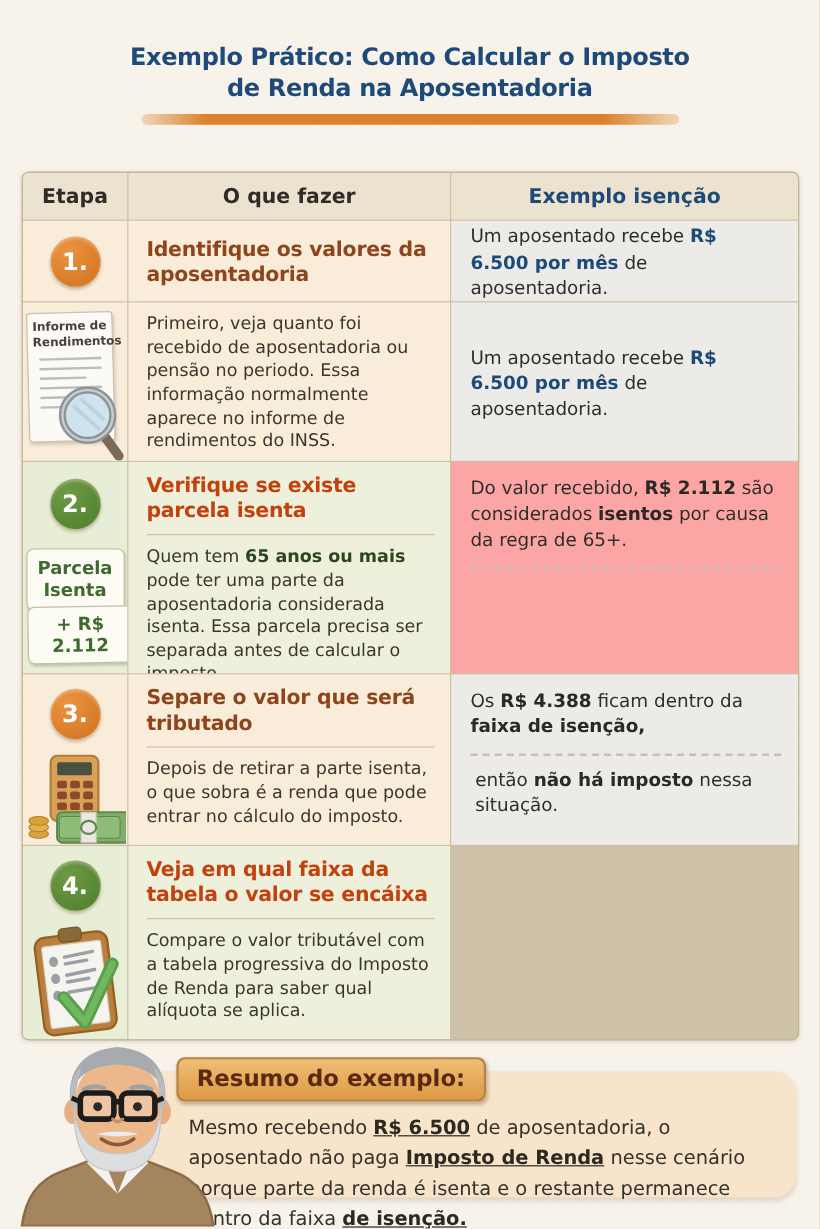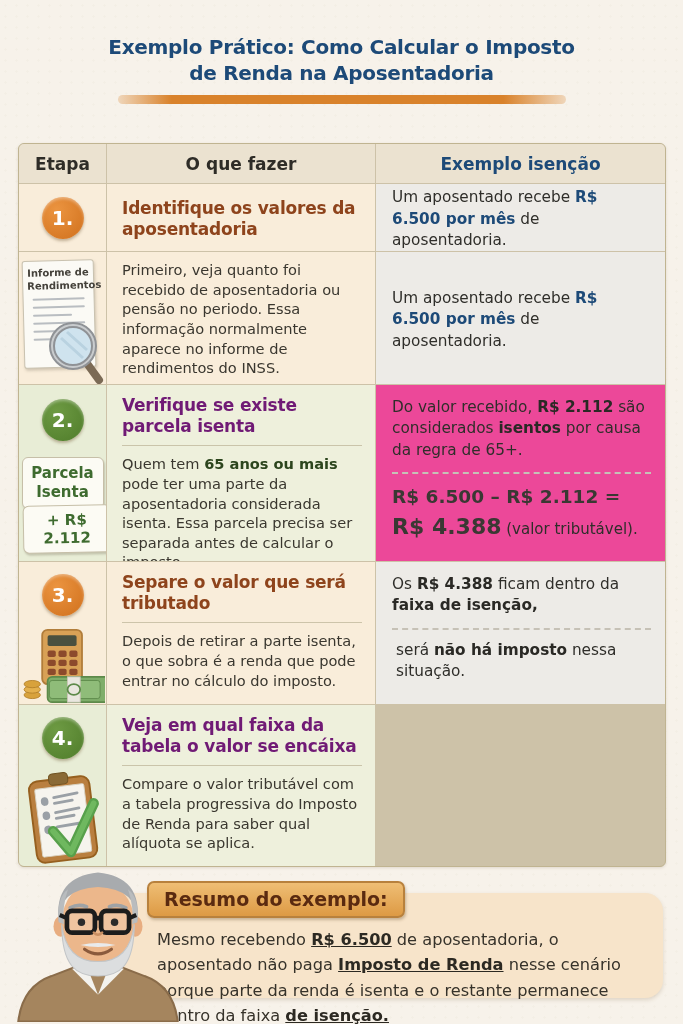--- a/index.html
+++ b/index.html
@@ -29,32 +29,32 @@
     gap:1px;background:#cdc2a8;border:1px solid #c0b491;border-radius:6px;overflow:hidden;
     box-shadow:0 1px 3px rgba(120,100,70,0.18);}
   .cell{overflow:hidden;box-sizing:border-box;}
   .c-head{background:#ebe2d0;display:flex;align-items:center;justify-content:center;
     font-weight:bold;font-size:17px;color:#2e2c27;}
   .c-head.blue{color:#1d4a78;}
   .c-warm{background:#f9edda;}
   .c-green-l{background:#e8edd6;}
   .c-green-m{background:#eef0dc;}
   .c-ex{background:#edebe7;}
-  .c-ex-g{background:#ec4899;}
+  .c-ex-g{background:#fca5a5;}
   .etapa-cell{display:flex;flex-direction:column;align-items:center;}
   .badge{width:42px;height:42px;border-radius:50%;flex:none;
     display:flex;align-items:center;justify-content:center;
     color:#fff;font-weight:bold;font-size:20px;
     box-shadow:0 2px 3px rgba(90,60,20,0.35), inset 0 2px 3px rgba(255,255,255,0.35);}
   .badge-orange{background:radial-gradient(circle at 35% 30%, #eb9440, #d0701c);}
   .badge-green{background:radial-gradient(circle at 35% 30%, #6d9a43, #4f7c2a);}
   .mid-cell{padding:10px 13px 8px 15px;}
   .step-heading{font-weight:bold;font-size:17px;line-height:1.22;letter-spacing:-0.2px;}
   .h-brown{color:#8e441c;}
-  .h-green{color:#701a75;}
+  .h-green{color:#c2410c;}
   .desc{font-size:14.6px;line-height:1.34;color:#3a372f;}
   .sep{border:none;border-top:1px solid #bdb59a;margin:9px 0 8px;opacity:.75;}
   .ex-cell{padding:12px 14px 8px 16px;font-size:15.3px;line-height:1.4;color:#2f2e2a;}
   .ex-center{display:flex;flex-direction:column;justify-content:center;}
   .dash{border:none;border-top:2px dashed #c6c1b6;margin:11px 0 10px;}
   .dash-warm{border-top:2px dashed #cfae84;}
   .rt-b{font-weight:bold;color:#2a2925;}
   .rt-bgreen{font-weight:bold;color:#2c451d;}
   .rt-bblue{font-weight:bold;color:#1d4a78;}
   .rt-big{font-weight:bold;font-size:18.5px;color:#3a3833;}
@@ -154,21 +154,20 @@
       </div>
     </div>
     <div class="cell c-green-m mid-cell">
       <div class="step-heading h-green">Verifique se existe parcela isenta</div>
       <hr class="sep">
       <div class="desc"><span>Quem tem </span><span class="rt-bgreen">65 anos ou mais</span><span> pode ter uma parte da aposentadoria considerada isenta. Essa parcela precisa ser separada antes de calcular o imposto.</span></div>
     </div>
     <div class="cell c-ex-g ex-cell">
       <div><span>Do valor recebido, </span><span class="rt-b">R$ 2.112</span><span> são considerados </span><span class="rt-b">isentos</span><span> por causa da regra de 65+.</span></div>
       <hr class="dash">
-      <div style="line-height:1.45"><span class="rt-big">R$ 6.500 – R$ 2.112 =</span><br><span class="rt-bigger">R$ 4.388</span><span class="rt-md"> (valor tributável).</span></div>
     </div>
 
     <div class="cell c-warm etapa-cell" style="padding-top:12px">
       <span class="badge badge-orange">3.</span>
       <svg class="icon-block" width="84" height="78" viewBox="0 0 90 84">
         <ellipse cx="11" cy="74" rx="9" ry="4" fill="#d8a23c" stroke="#b5822a"></ellipse>
         <ellipse cx="11" cy="68" rx="9" ry="4" fill="#e3b04d" stroke="#b5822a"></ellipse>
         <ellipse cx="11" cy="62" rx="9" ry="4" fill="#d8a23c" stroke="#b5822a"></ellipse>
         <rect x="22" y="2" width="44" height="60" rx="6" fill="#d8a156" stroke="#b17d3a" stroke-width="2"></rect>
         <rect x="28" y="8" width="32" height="12" rx="2" fill="#49503f"></rect>
@@ -190,21 +189,21 @@
       </svg>
     </div>
     <div class="cell c-warm mid-cell">
       <div class="step-heading h-brown">Separe o valor que será tributado</div>
       <hr class="sep">
       <div class="desc"><span>Depois de retirar a parte isenta, o que sobra é a renda que pode entrar no cálculo do imposto.</span></div>
     </div>
     <div class="cell c-ex ex-cell">
       <div><span>Os </span><span class="rt-b">R$ 4.388</span><span> ficam dentro da </span><span class="rt-b">faixa de isenção,</span></div>
       <hr class="dash">
-      <div style="padding-left:4px"><span>será </span><span class="rt-b">não há imposto</span><span> nessa situação.</span></div>
+      <div style="padding-left:4px"><span>então </span><span class="rt-b">não há imposto</span><span> nessa situação.</span></div>
     </div>
 
     <div class="cell c-green-l etapa-cell" style="padding-top:12px">
       <span class="badge badge-green">4.</span>
       <svg class="icon-block" width="78" height="96" viewBox="0 0 80 100" style="transform:rotate(-7deg)">
         <rect x="8" y="8" width="64" height="86" rx="9" fill="#b97f3f" stroke="#96601f" stroke-width="2"></rect>
         <rect x="14" y="16" width="52" height="72" rx="2" fill="#f6f4ee" stroke="#d8d2c2"></rect>
         <rect x="30" y="2" width="20" height="12" rx="4" fill="#8a6a36" stroke="#6f5222"></rect>
         <ellipse cx="23" cy="30" rx="4" ry="4.5" fill="#9aa0a6"></ellipse>
         <ellipse cx="23" cy="45" rx="4" ry="4.5" fill="#9aa0a6"></ellipse>

